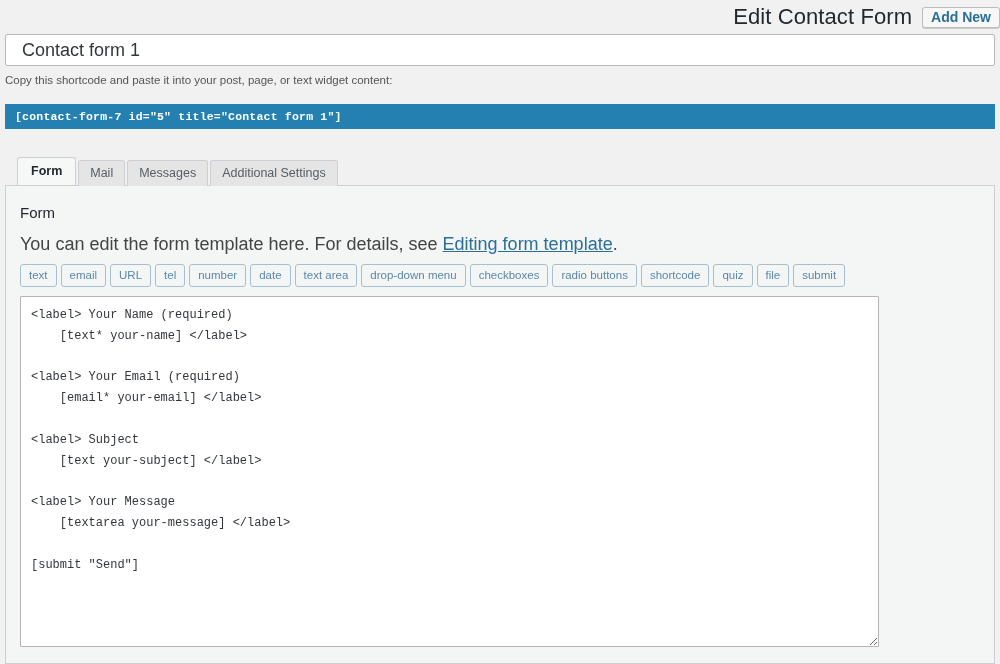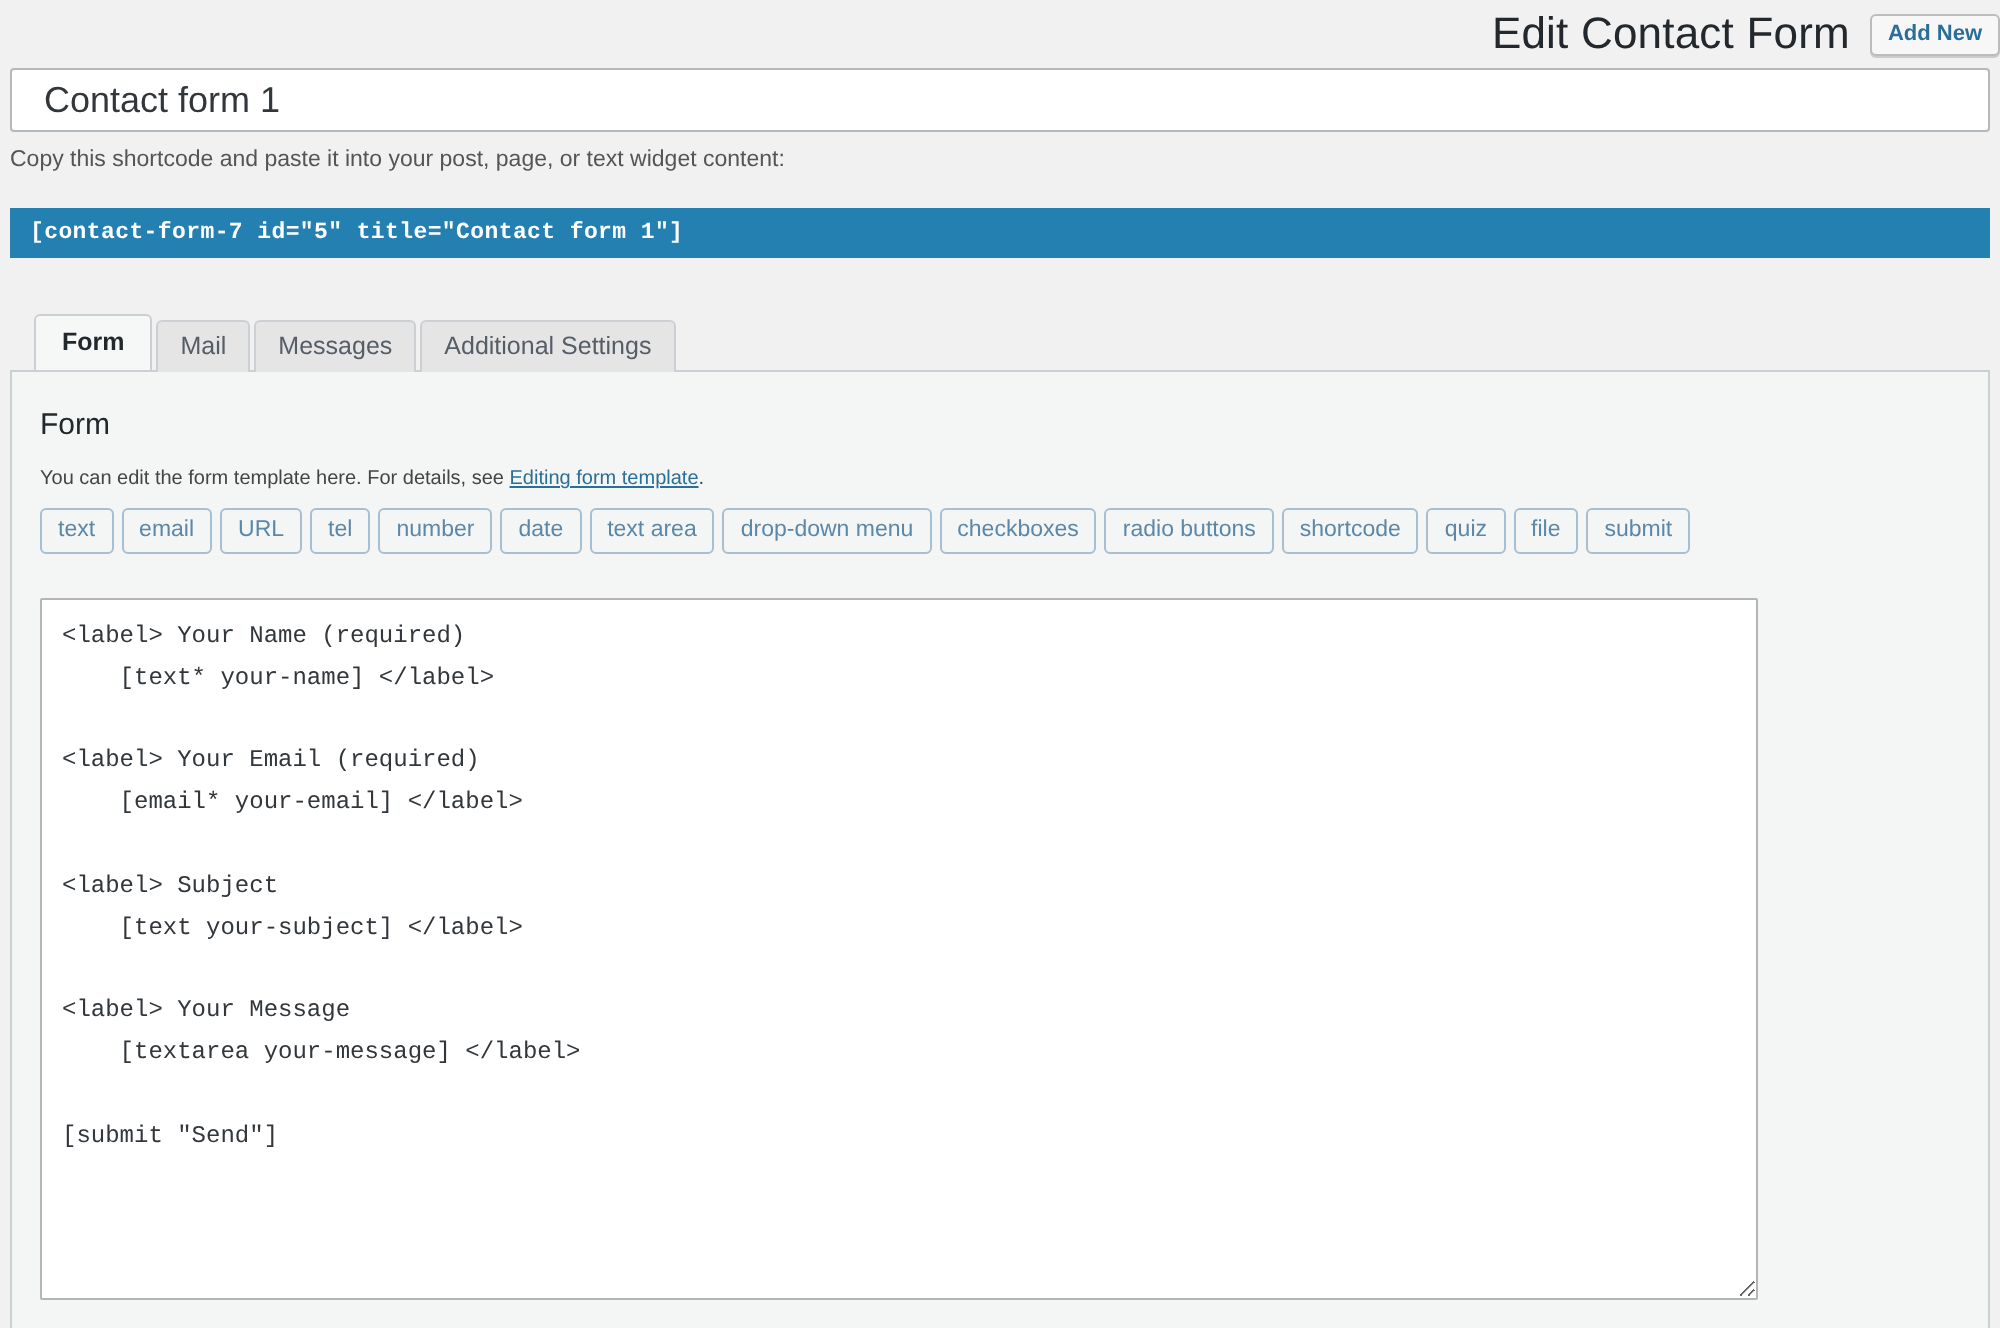--- a/index.html
+++ b/index.html
@@ -24,21 +24,21 @@
   .page-title{
     font-size:22px;
     font-weight:400;
     color:#23282d;
     line-height:26px;
     margin:0;
     letter-spacing:.1px;
   }
   .add-new-btn{
     display:inline-block;
-    font-size:11px;
+    font-size:14px;
     font-weight:700;
     color:#2a6f97;
     background:#f7f7f7;
     border:1px solid #bcbcbc;
     border-radius:3px;
     padding:2px 8px 3px;
     line-height:14px;
     cursor:pointer;
     box-shadow:0 1px 0 #ccc;
   }
@@ -121,34 +121,34 @@
     position:relative;
     z-index:1;
   }
   .panel-heading{
     font-size:15px;
     font-weight:400;
     color:#23282d;
     margin:0 0 13px 2px;
   }
   .panel-desc{
-    font-size:10px;
+    font-size:18px;
     color:#444;
     margin:0 0 9px 2px;
   }
   .panel-desc a{
     color:#2a6f97;
     text-decoration:underline;
   }
   
   .tag-row{
     display:flex;
     flex-wrap:wrap;
     gap:4px;
-    margin:0 0 22px 2px;
+    margin:0 0 9px 2px;
   }
   .tag-btn{
     box-sizing:border-box;
     background:#f4f5f5;
     border:1px solid #a7bfd0;
     border-radius:3px;
     color:#5b88a8;
     font-size:11.5px;
     line-height:14px;
     padding:3px 8px 4px;

